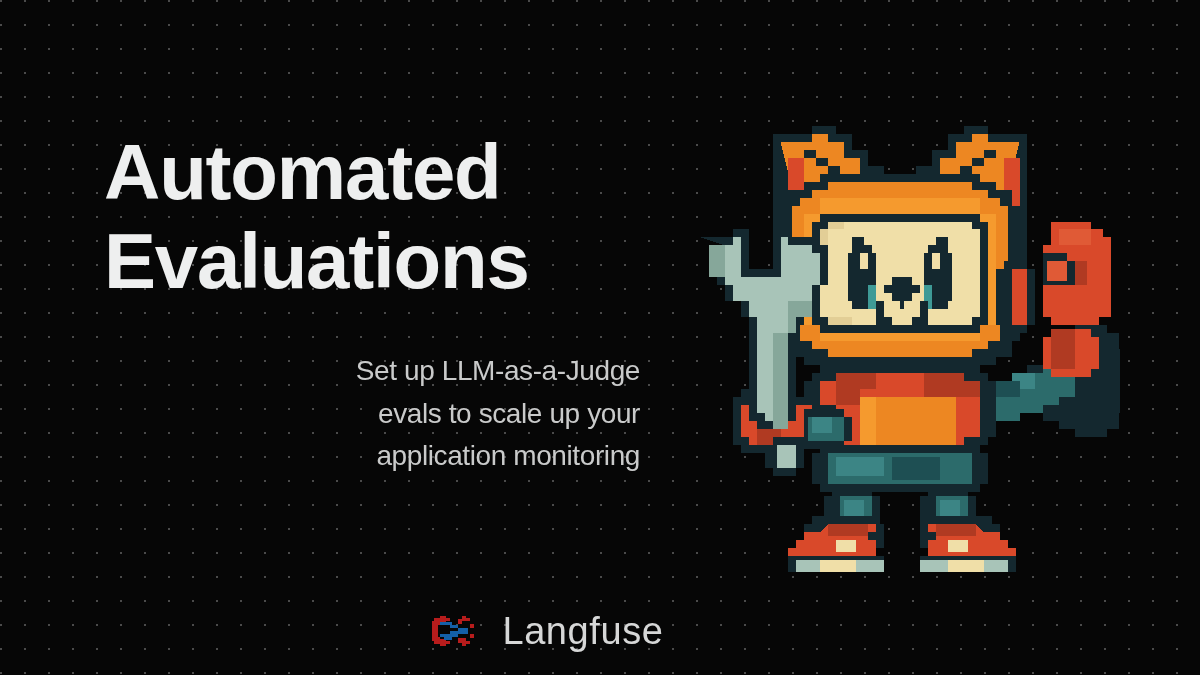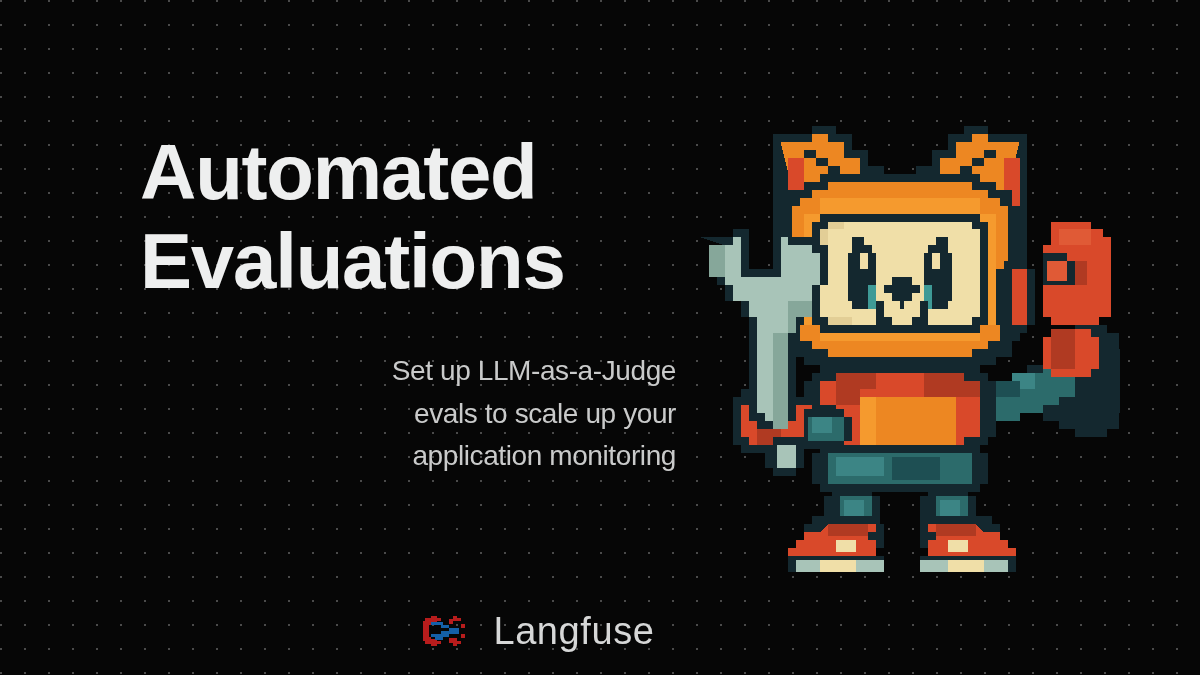--- a/index.html
+++ b/index.html
@@ -24,21 +24,20 @@
     background-position: 0px 0px;
   }
 
   
   #text-col {
     position: absolute;
     left: 0px;
     top: 0px;
     width: 660px;
     height: 675px;
-    margin-left: 36px;
   }
 
   #headline {
     position: absolute;
     left: 104px;
     top: 128px;
     width: 560px;
     margin: 0;
     font-size: 78px;
     line-height: 1.14;
@@ -59,21 +58,21 @@
     font-weight: 300;
     letter-spacing: -0.4px;
     color: #C9CACA;
     text-align: right;
     white-space: pre-line;
   }
 
   
   #logo-lockup {
     position: absolute;
-    left: 5px;
+    left: 14px;
     top: 600px;
     width: 1068px;
     height: 62px;
     display: flex;
     align-items: center;
     justify-content: center;
     gap: 26px;
   }
   #logo-mark { display: block; width: 44px; height: 38px; }
   #logo-word {

